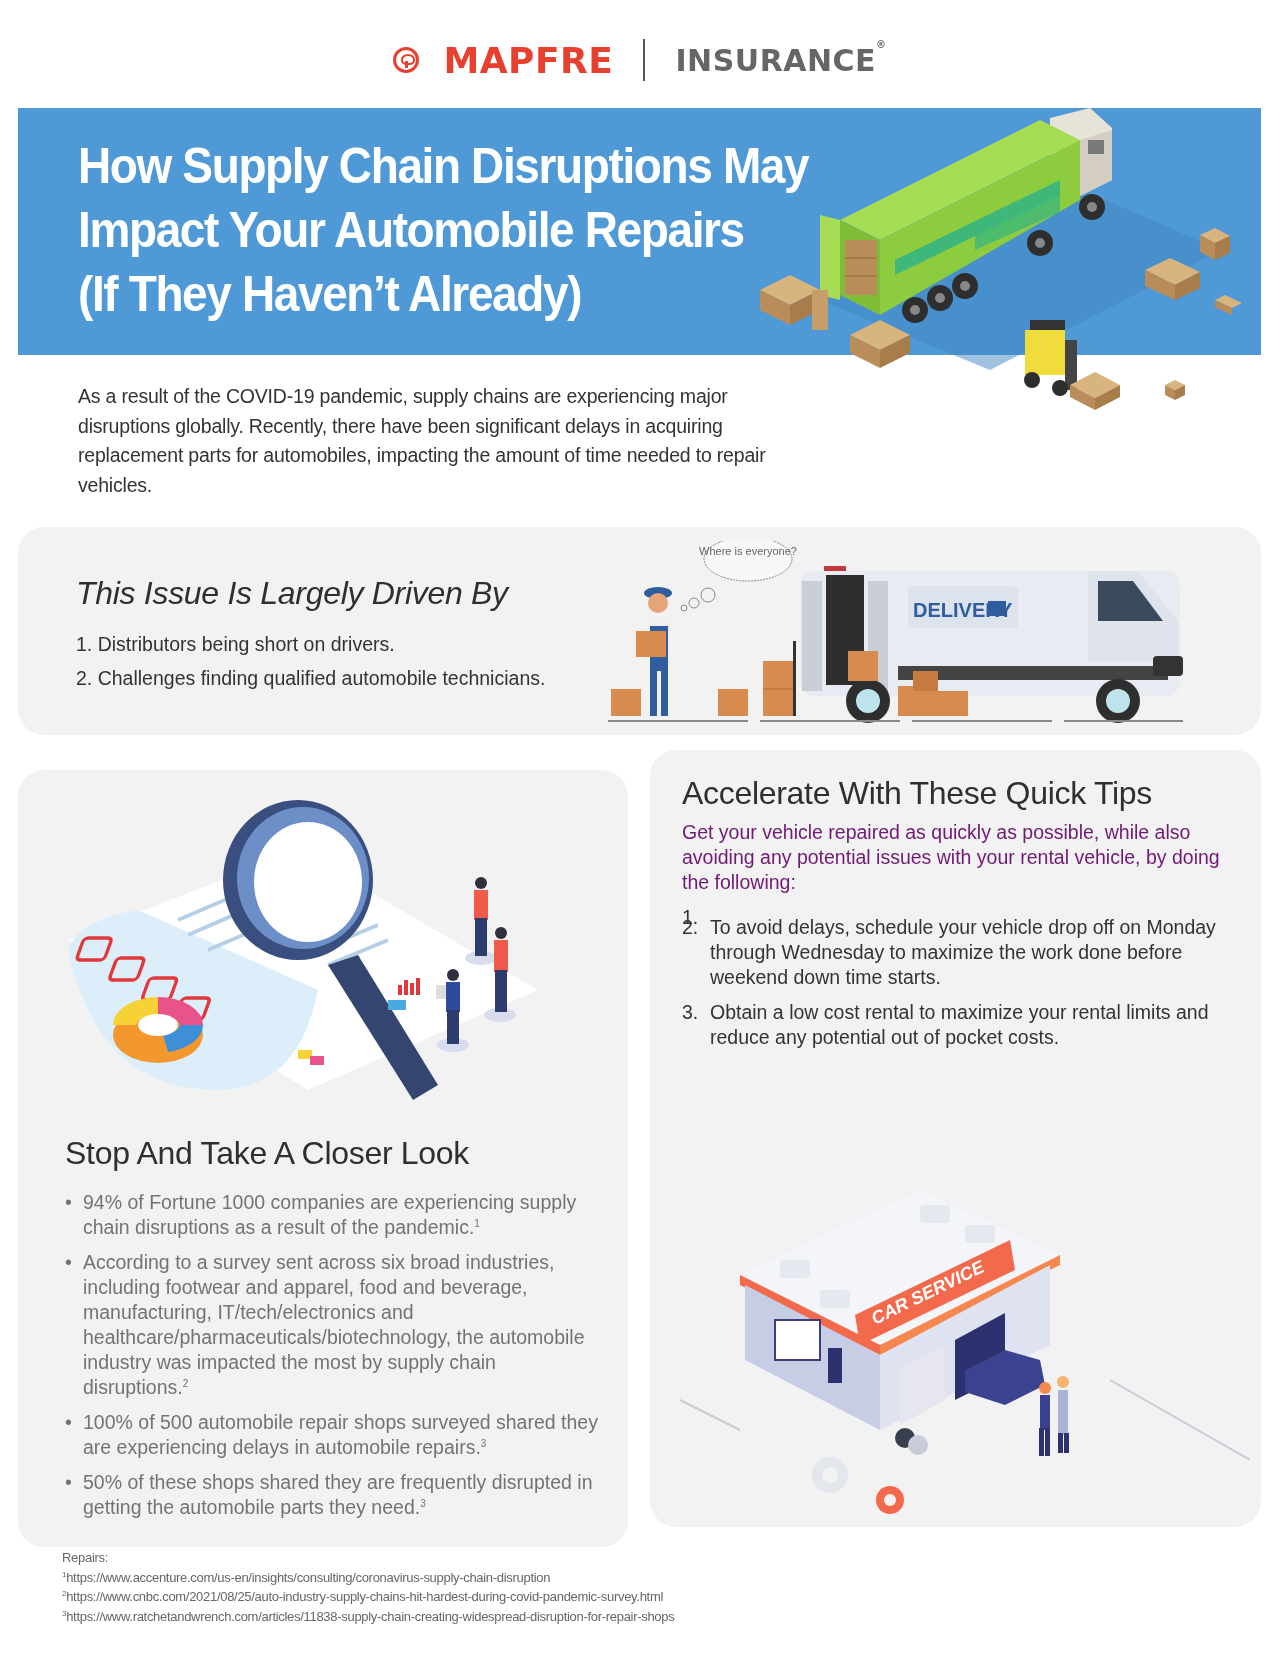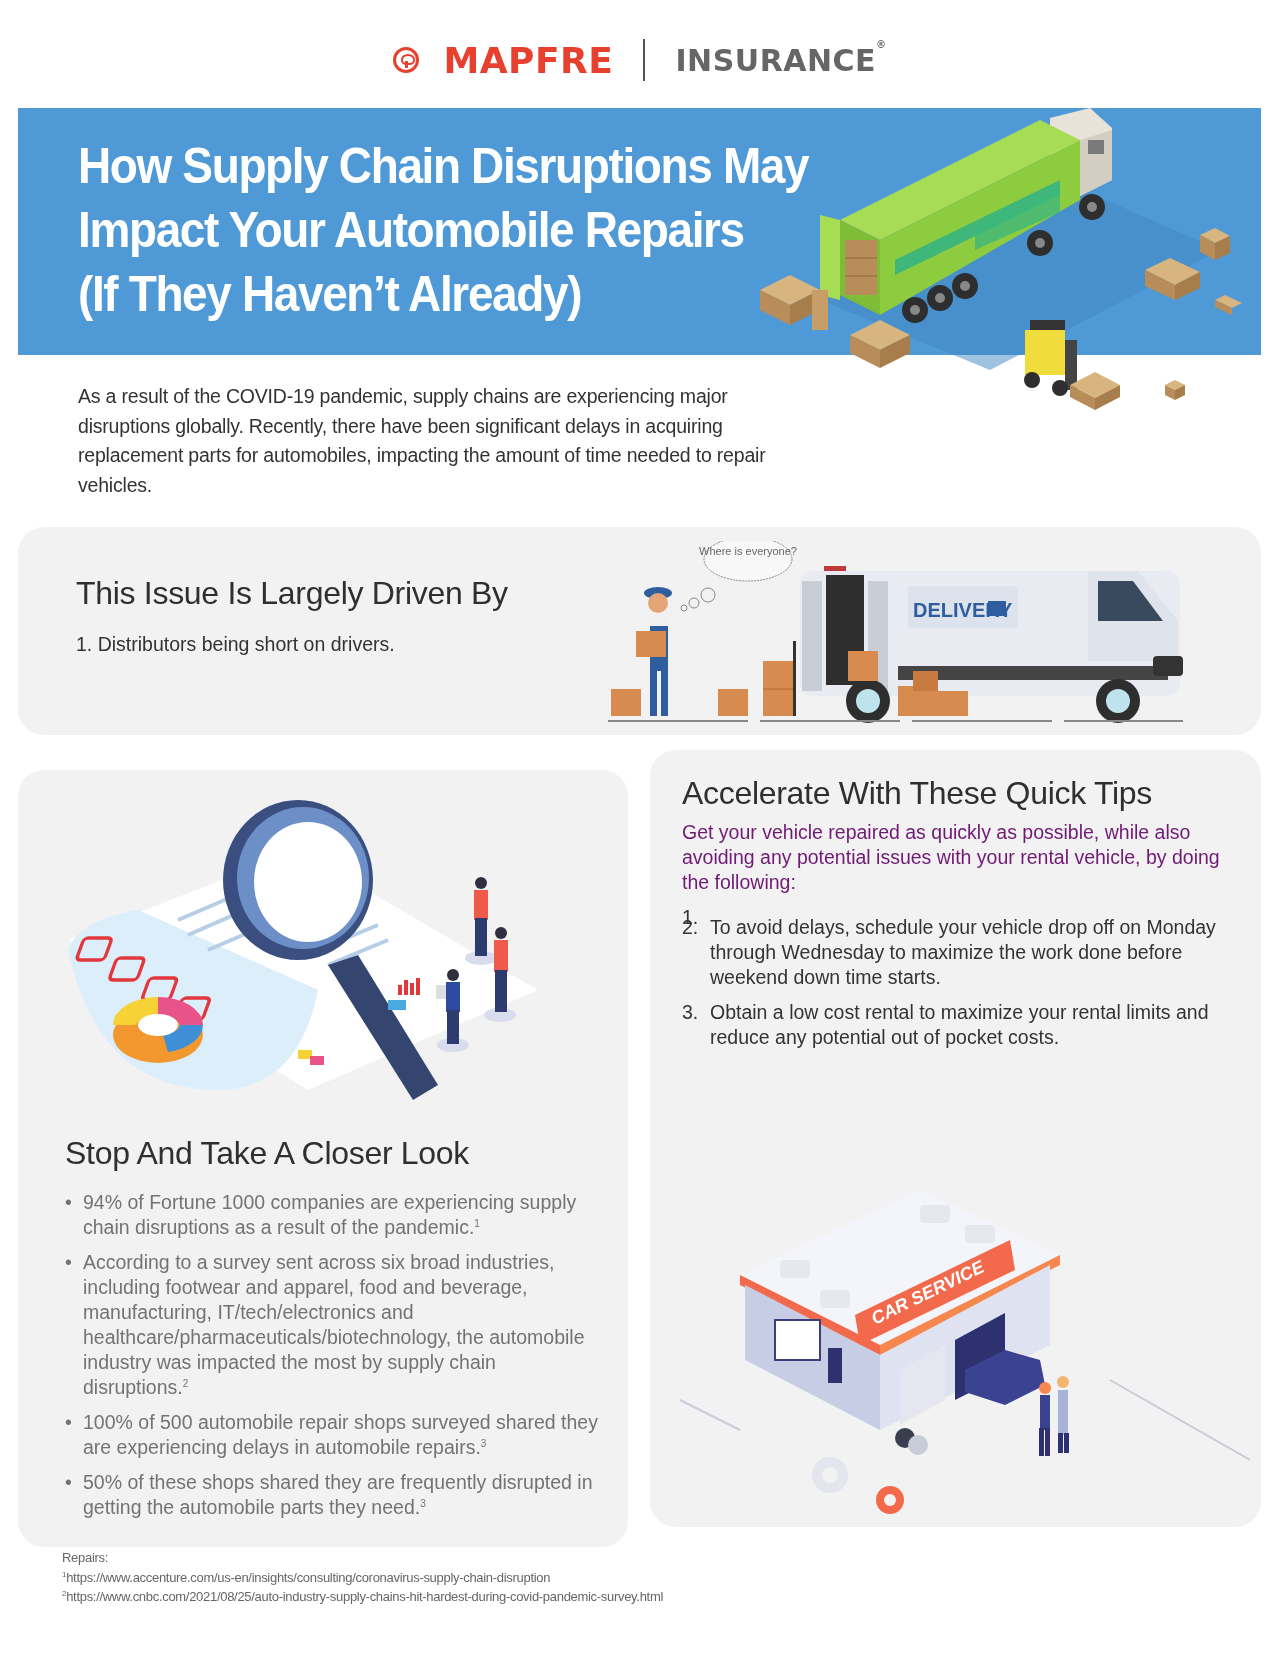--- a/index.html
+++ b/index.html
@@ -29,21 +29,21 @@
     .intro { position: absolute; left: 78px; top: 382px; width: 740px; font-size: 19.5px; line-height: 29.5px; color: #333; letter-spacing: -0.2px; }
 
     
     .panel { position: absolute; background: #f2f2f2; border-radius: 26px; }
     .panel-drivers { left: 18px; top: 527px; width: 1243px; height: 208px; }
     .panel-look { left: 18px; top: 770px; width: 610px; height: 777px; }
     .panel-tips { left: 650px; top: 750px; width: 611px; height: 777px; }
 
     .h2 { font-family: "Liberation Sans", sans-serif; font-size: 32px; color: #2f2f2f; letter-spacing: -0.3px; font-weight: normal; }
 
-    .drivers-title { position: absolute; left: 58px; top: 48px; }
+    .drivers-title { position: absolute; left: 58px; top: 48px; font-style: italic; }
     .drivers-list { position: absolute; left: 58px; top: 100px; list-style: none; font-size: 19.5px; line-height: 34px; color: #333; }
 
     .van-illus { position: absolute; left: 590px; top: 14px; width: 640px; height: 190px; }
 
     .look-illus { position: absolute; left: 40px; top: 20px; width: 540px; height: 320px; }
     .look-title { position: absolute; left: 47px; top: 365px; }
     .look-list { position: absolute; left: 47px; top: 420px; width: 540px; list-style: none; font-size: 19.5px; line-height: 25px; color: #737373; }
     .look-list li { position: relative; padding-left: 18px; margin-bottom: 10px; }
     .look-list li::before { content: "•"; position: absolute; left: 0; top: 0; }
     sup { font-size: 10px; line-height: 0; vertical-align: super; }
@@ -141,20 +141,21 @@
   <polygon points="405,285 415,290 415,300 405,295" fill="#b88d5a"></polygon>
   <polygon points="415,290 425,285 425,295 415,300" fill="#a87d4c"></polygon>
 </svg>
 
 <p class="intro">As a result of the COVID-19 pandemic, supply chains are experiencing major disruptions globally. Recently, there have been significant delays in acquiring replacement parts for automobiles, impacting the amount of time needed to repair vehicles.</p>
 
 <section class="panel panel-drivers">
   <h2 class="h2 drivers-title">This Issue Is Largely Driven By</h2>
   <ul class="drivers-list">
     <li>1. Distributors being short on drivers.</li>
+    <li>2. Challenges finding qualified automobile technicians.</li>
   </ul>
   <svg class="van-illus" viewBox="0 0 640 190">
 
     <ellipse cx="140" cy="18" rx="44" ry="22" fill="#f8f8f8" stroke="#888" stroke-dasharray="2,1"></ellipse>
     <text x="140" y="14" font-family="Liberation Sans, sans-serif" font-size="11" fill="#666" text-anchor="middle">Where is everyone?</text>
     <circle cx="100" cy="54" r="7" fill="none" stroke="#888"></circle>
     <circle cx="86" cy="62" r="5" fill="none" stroke="#888"></circle>
     <circle cx="76" cy="67" r="3" fill="none" stroke="#888"></circle>
 
     <g>
@@ -326,13 +327,14 @@
       <circle cx="230" cy="370" r="14" fill="#f26a4b"></circle>
       <circle cx="230" cy="370" r="6" fill="#f2f2f2"></circle>
     </g>
   </svg>
 </section>
 
 <div class="sources">
   <div>Repairs:</div>
   <div><sup>1</sup><span>https://www.accenture.com/us-en/insights/consulting/coronavirus-supply-chain-disruption</span></div>
   <div><sup>2</sup><span>https://www.cnbc.com/2021/08/25/auto-industry-supply-chains-hit-hardest-during-covid-pandemic-survey.html</span></div>
+  <div><sup>3</sup><span>https://www.ratchetandwrench.com/articles/11838-supply-chain-creating-widespread-disruption-for-repair-shops</span></div>
 </div>
 
 </body></html>

